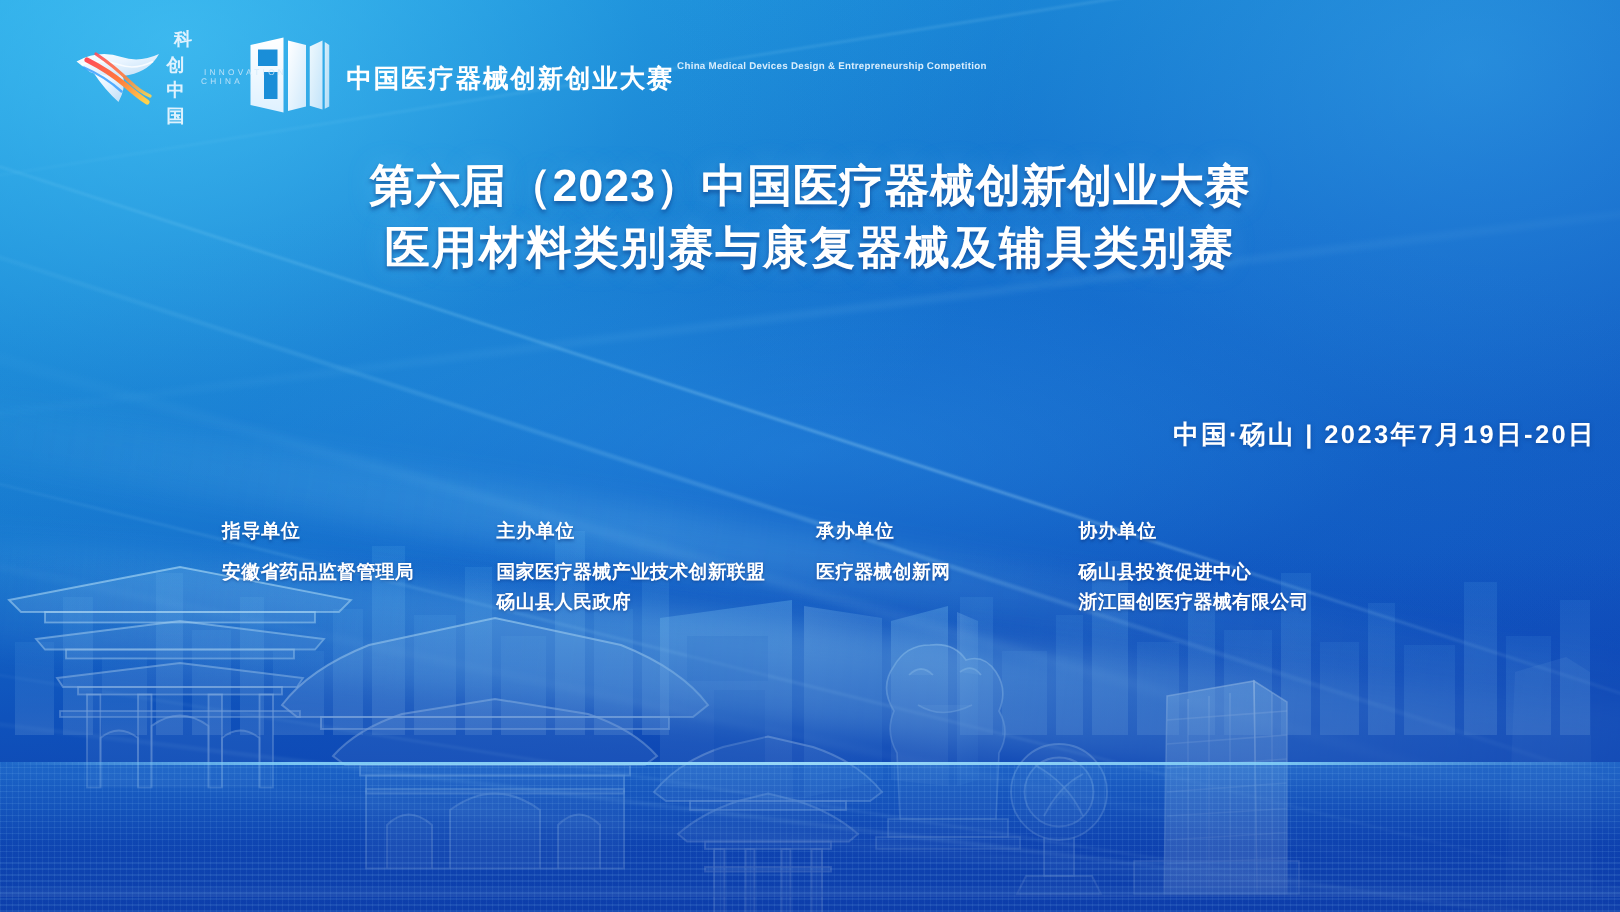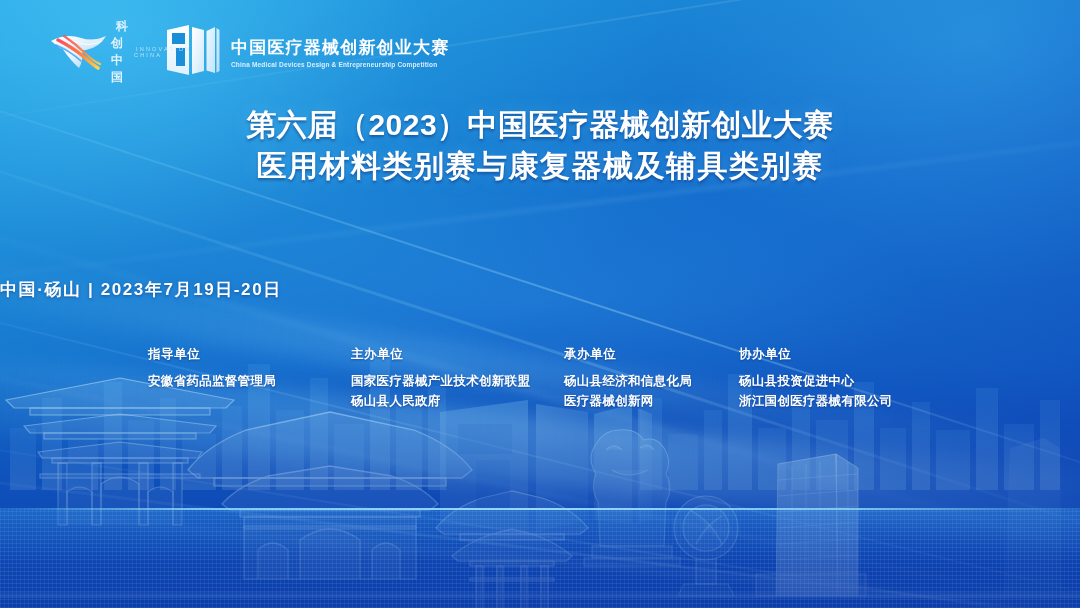--- a/index.html
+++ b/index.html
@@ -102,46 +102,46 @@
   
   .header{ position:absolute; left:48px; top:18px; display:flex; align-items:center; gap:22px; }
 
   .kc-logo{ width:96px; display:flex; flex-direction:row; align-items:center; gap:1px; }
   .kc-bird{ width:62px; height:40px; }
   .kc-cn{ font-size:12px; letter-spacing:5px; color:#e8f6ff; font-weight:700; text-indent:5px; opacity:.95; }
   .kc-en{ font-size:5.5px; letter-spacing:2.2px; color:#cfe9fb; text-indent:2px; opacity:.85; }
 
   .cmd-logo{ display:flex; align-items:center; gap:11px; }
   .cmd-mark{ width:54px; height:52px; }
-  .cmd-text{ display:flex; flex-direction:column; gap:2px; }
+  .cmd-text{ display:flex; flex-direction:row; gap:2px; }
   .cmd-cn{ font-size:17px; font-weight:700; color:#ffffff; letter-spacing:1.2px; white-space:nowrap; }
   .cmd-en{ font-size:6.5px; font-weight:700; color:#e3f3ff; letter-spacing:.18px; white-space:nowrap; opacity:.95; }
 
   
   .titles{ position:absolute; left:0; right:0; top:104px; text-align:center; }
   .title-line{
     font-size:30px; font-weight:700; color:#ffffff;
     letter-spacing:.5px; line-height:1.38; white-space:nowrap;
     text-shadow:
       0 2px 3px rgba(8,48,120,.55),
       0 0 18px rgba(120,210,255,.30);
   }
   .title-line.l2{ letter-spacing:1.5px; }
 
   .subtitle{
-    position:absolute; left:0; right:0; top:278px; text-align:left;
+    position:absolute; left:0; right:16px; top:278px; text-align:right;
     font-size:17px; font-weight:700; color:#ffffff; letter-spacing:1.6px;
     text-shadow:0 1px 3px rgba(8,48,120,.5);
   }
 
   
   .orgs{ position:absolute; left:148px; top:346px; display:flex; gap:0; }
   .org-col{ display:flex; flex-direction:column; }
   .org-col.c1{ width:183px; }
-  .org-col.c2{ width:213px;margin-left:20px; }
+  .org-col.c2{ width:213px; }
   .org-col.c3{ width:175px; }
   .org-col.c4{ width:auto; }
   .org-head{
     font-size:12.5px; font-weight:700; color:#ffffff; letter-spacing:.6px;
     margin-bottom:8px; text-shadow:0 1px 2px rgba(8,48,120,.55);
   }
   .org-item{
     font-size:12.5px; font-weight:700; color:#ffffff; letter-spacing:.3px;
     line-height:1.62; white-space:nowrap; text-shadow:0 1px 2px rgba(8,48,120,.55);
   }
@@ -409,21 +409,20 @@
     </div>
 
     <div class="org-col c2">
       <div class="org-head">主办单位</div>
       <div class="org-item">国家医疗器械产业技术创新联盟</div>
       <div class="org-item">砀山县人民政府</div>
     </div>
 
     <div class="org-col c3">
       <div class="org-head">承办单位</div>
-      <div class="org-item">砀山县经济和信息化局</div>
       <div class="org-item">医疗器械创新网</div>
     </div>
 
     <div class="org-col c4">
       <div class="org-head">协办单位</div>
       <div class="org-item">砀山县投资促进中心</div>
       <div class="org-item">浙江国创医疗器械有限公司</div>
     </div>
 
   </div>

